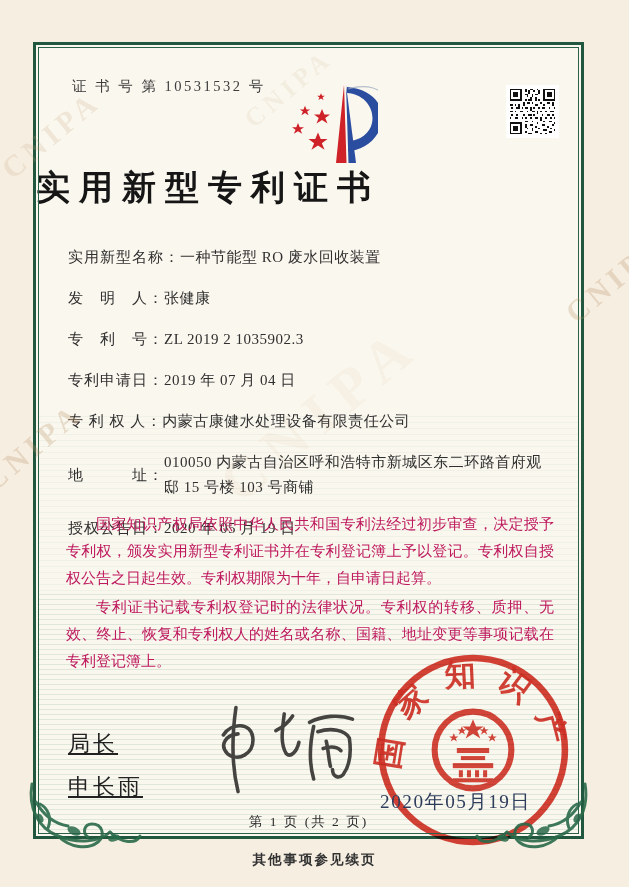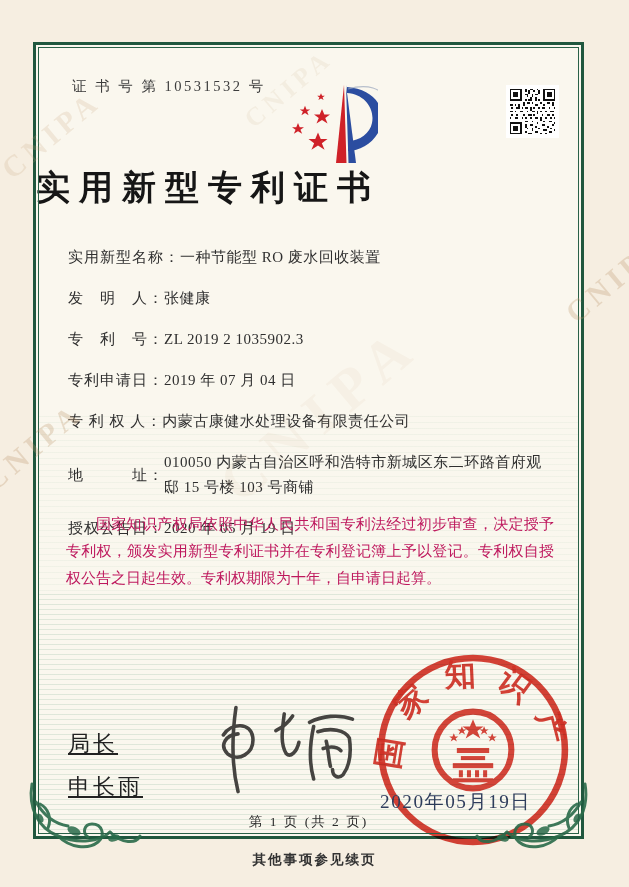--- a/index.html
+++ b/index.html
@@ -151,20 +151,21 @@
     <div class="frow double">
       <span class="pair">
         <span class="lbl">授权公告日：</span>
         <span class="val">2020 年 05 月 19 日</span>
       </span>
     </div>
   </div>
 
   <div class="paras">
     <p>国家知识产权局依照中华人民共和国专利法经过初步审查，决定授予专利权，颁发实用新型专利证书并在专利登记簿上予以登记。专利权自授权公告之日起生效。专利权期限为十年，自申请日起算。</p>
+    <p>专利证书记载专利权登记时的法律状况。专利权的转移、质押、无效、终止、恢复和专利权人的姓名或名称、国籍、地址变更等事项记载在专利登记簿上。</p>
   </div>
 
   <div class="signoff">
     <div>局长</div>
     <div>申长雨</div>
   </div>
 
   <svg class="signature" viewBox="0 0 150 100">
     <g fill="none" stroke="#2e2c2a" stroke-width="3.4" stroke-linecap="round" opacity=".88">
       <path d="M34,12 C30,40 30,68 36,92"></path>

